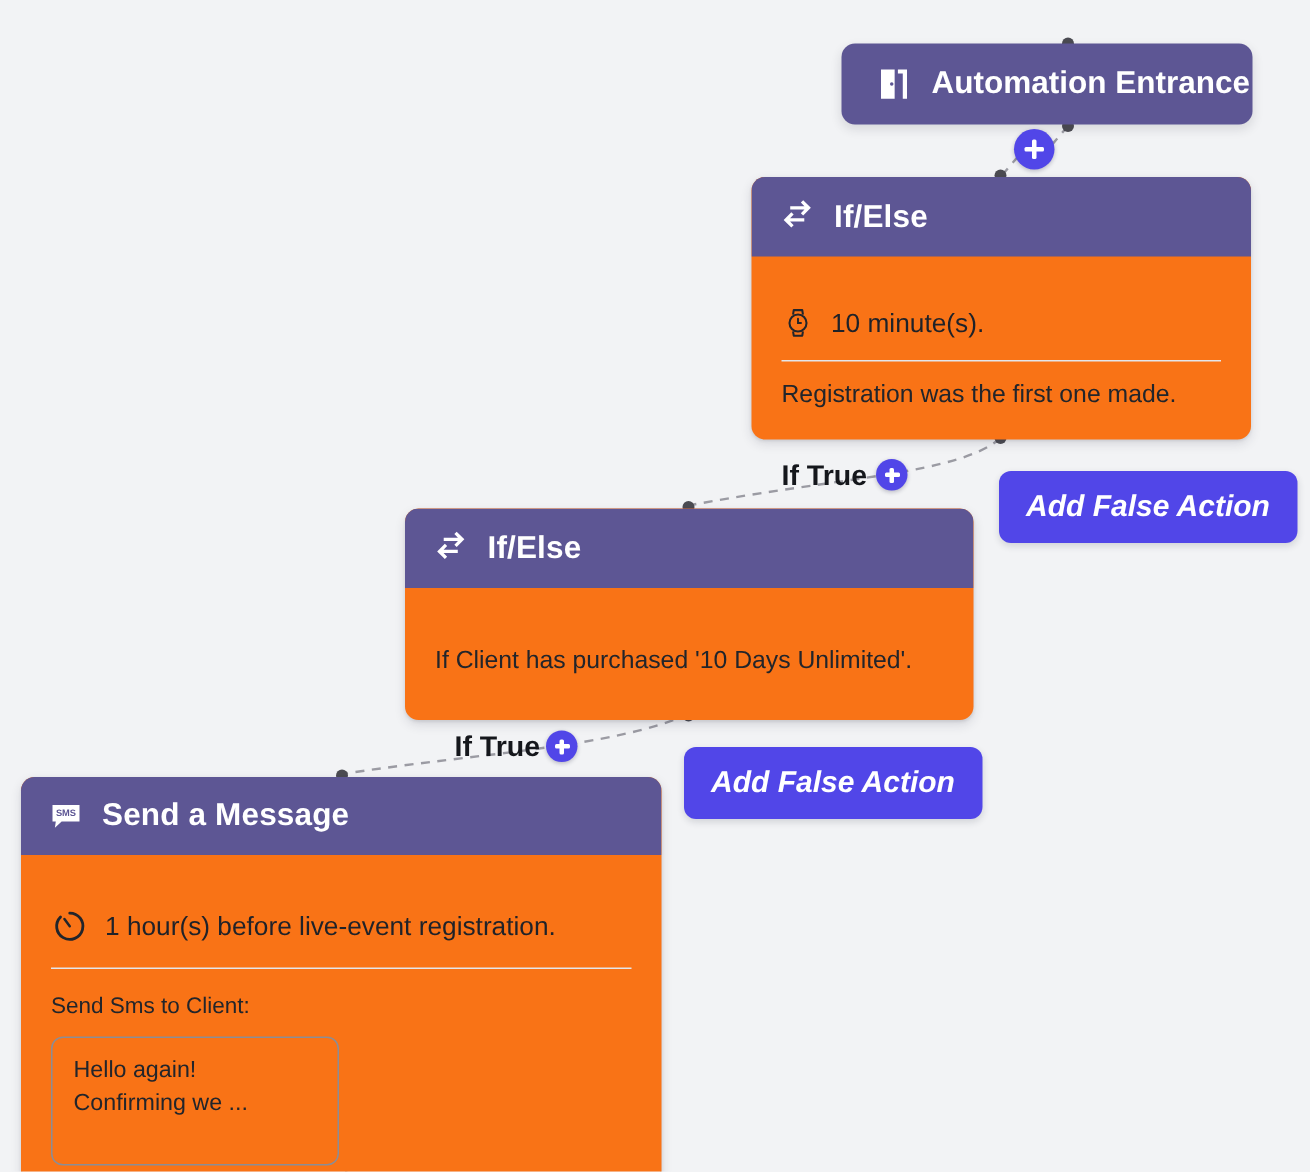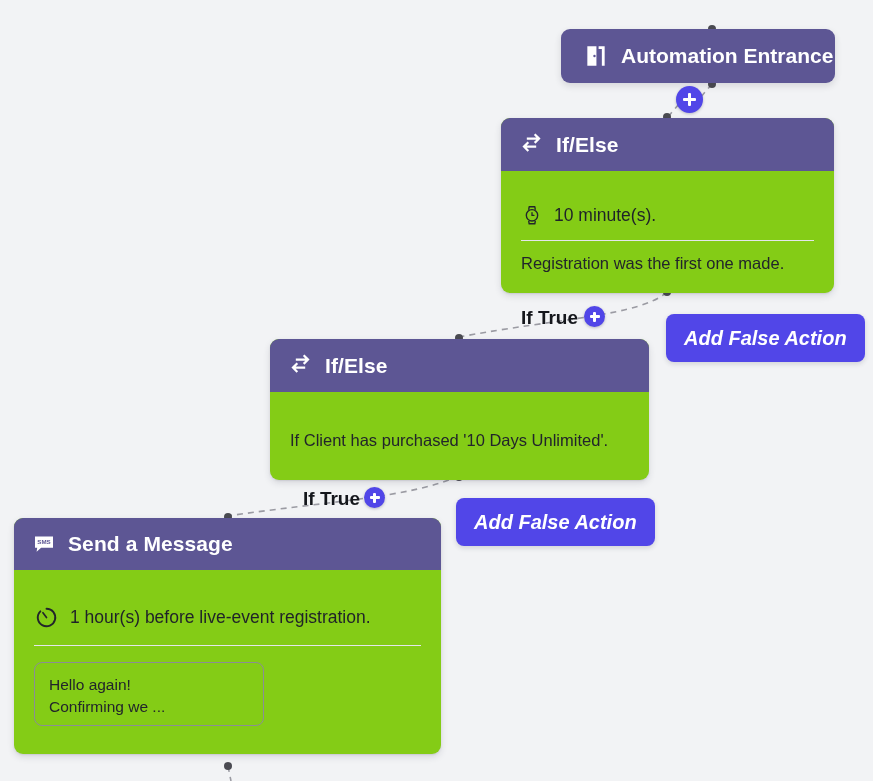--- a/index.html
+++ b/index.html
@@ -34,21 +34,21 @@
     stroke-width: 1.6;
     stroke-dasharray: 6 5;
   }
   .anchor {
     fill: #4b4b52;
   }
 
   
   .node {
     position: absolute;
-    background: #84cc16;
+    background: #f97316;
     border-radius: 9px;
     box-shadow: 0 3px 7px rgba(40, 42, 60, 0.13),
                 0 1px 2px rgba(40, 42, 60, 0.10);
     overflow: hidden;
   }
   .node-header {
     background: #5d5694;
     color: #ffffff;
     display: flex;
     align-items: center;
@@ -87,22 +87,22 @@
     white-space: nowrap;
   }
   .sublabel {
     font-size: 15px;
     color: #22252b;
     margin-bottom: 12px;
   }
   .msg-box {
     border: 1px solid #8b8d96;
     border-radius: 8px;
-    padding: 11px 14px 7px 14px;
-    width: 230px;
+    padding: 11px 14px 29px 14px;
+    width: 192px;
     box-sizing: border-box;
     font-size: 15.5px;
     line-height: 1.42;
     color: #22252b;
     white-space: pre-line;
   }
 
   
   #entrance {
     position: absolute;
@@ -291,18 +291,19 @@
       <div class="row-icon-text">
         <span class="icon">
           <svg width="25" height="25" viewBox="0 0 24 24" aria-hidden="true">
             <path d="M12 3.6 a8.4 8.4 0 1 1 -5.9 2.45" fill="none" stroke="#22252b" stroke-width="1.8" stroke-linecap="round"></path>
             <path d="M12 12 L8.6 7.4" fill="none" stroke="#22252b" stroke-width="1.6" stroke-linecap="round"></path>
           </svg>
         </span>
         <span>1 hour(s) before live-event registration.</span>
       </div>
       <div class="divider" style="margin:15px 0 16px 0;"></div>
+      <div class="sublabel">Send Sms to Client:</div>
       <div class="msg-box">Hello again!
 Confirming we ...</div>
     </div>
   </div>
 
 </div>
 
 </body></html>

